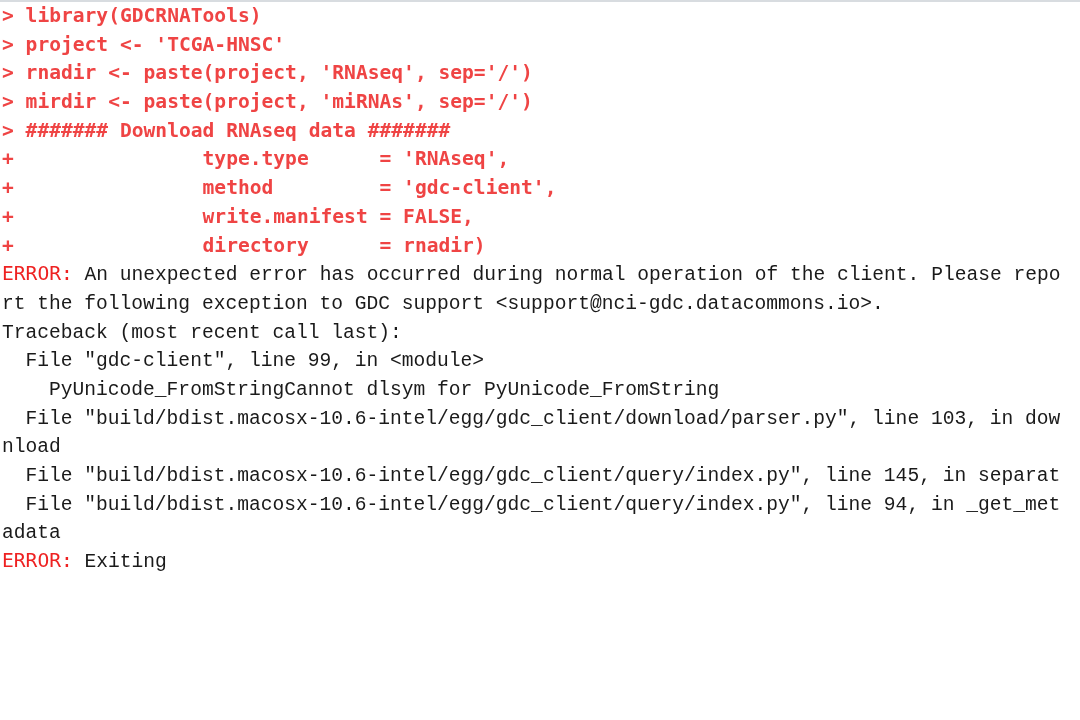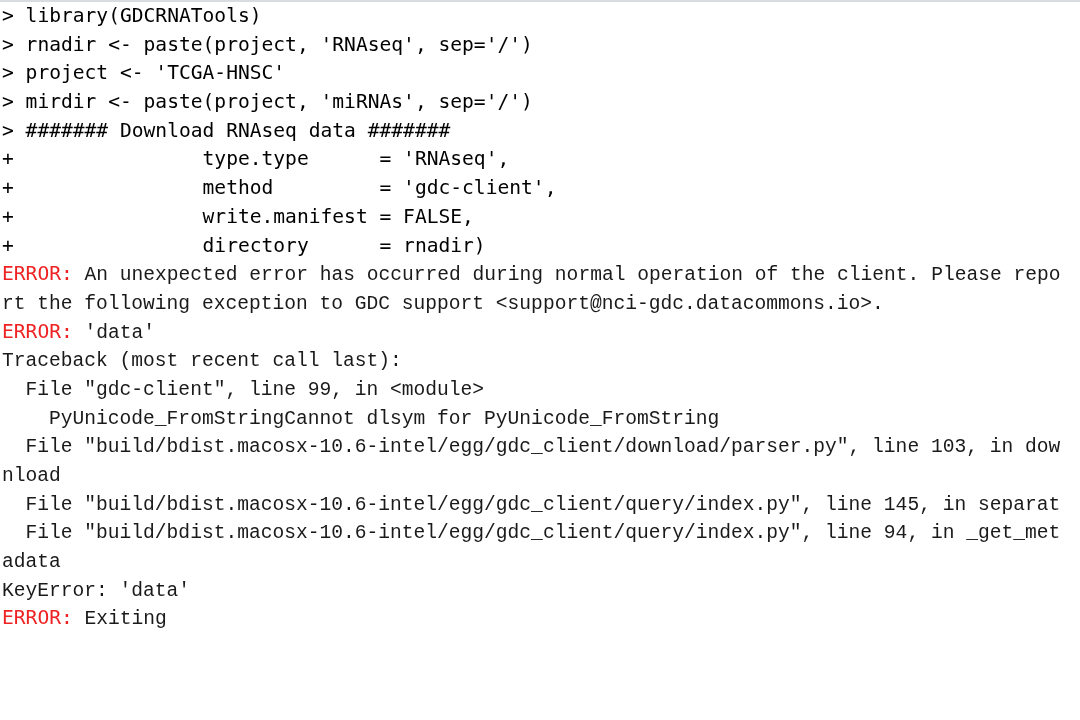--- a/index.html
+++ b/index.html
@@ -46,47 +46,45 @@
     white-space: pre;
     font-size: 19.6px;
     line-height: 28.7px;
     letter-spacing: 0px;
     font-family: "DejaVu Sans Mono", "Liberation Mono", monospace;
     height: 28.7px;
   }
 
   .seg { white-space: pre; }
 
-  .c-blue  { color: #000000; }
+  .c-blue  { color: #ef4444; font-weight: bold; }
   .c-red   { color: #ee2222; text-align: right; }
   .c-black { color: #1a1a1a; font-family: Liberation Mono, monospace; }
 </style>
 </head>
 <body>
 
 <div id="console">
   <div class="top-rule"></div>
   <div class="console-body" id="console-body">
       <div class="line"><span class="seg c-blue">&gt; library(GDCRNATools)</span></div>
+      <div class="line"><span class="seg c-blue">&gt; project &lt;- 'TCGA-HNSC'</span></div>
       <div class="line"><span class="seg c-blue">&gt; rnadir &lt;- paste(project, 'RNAseq', sep='/')</span></div>
-      <div class="line"><span class="seg c-blue">&gt; project &lt;- 'TCGA-HNSC'</span></div>
       <div class="line"><span class="seg c-blue">&gt; mirdir &lt;- paste(project, 'miRNAs', sep='/')</span></div>
       <div class="line"><span class="seg c-blue">&gt; ####### Download RNAseq data #######</span></div>
       <div class="line"><span class="seg c-blue">+                type.type      = 'RNAseq',</span></div>
       <div class="line"><span class="seg c-blue">+                method         = 'gdc-client',</span></div>
       <div class="line"><span class="seg c-blue">+                write.manifest = FALSE,</span></div>
       <div class="line"><span class="seg c-blue">+                directory      = rnadir)</span></div>
       <div class="line"><span class="seg c-red">ERROR:</span><span class="seg c-black"> An unexpected error has occurred during normal operation of the client. Please repo</span></div>
       <div class="line"><span class="seg c-black">rt the following exception to GDC support &lt;support@nci-gdc.datacommons.io&gt;.</span></div>
-      <div class="line"><span class="seg c-red">ERROR:</span><span class="seg c-black"> 'data'</span></div>
       <div class="line"><span class="seg c-black">Traceback (most recent call last):</span></div>
       <div class="line"><span class="seg c-black">  File "gdc-client", line 99, in &lt;module&gt;</span></div>
       <div class="line"><span class="seg c-black">    PyUnicode_FromStringCannot dlsym for PyUnicode_FromString</span></div>
       <div class="line"><span class="seg c-black">  File "build/bdist.macosx-10.6-intel/egg/gdc_client/download/parser.py", line 103, in dow</span></div>
       <div class="line"><span class="seg c-black">nload</span></div>
       <div class="line"><span class="seg c-black">  File "build/bdist.macosx-10.6-intel/egg/gdc_client/query/index.py", line 145, in separat</span></div>
       <div class="line"><span class="seg c-black">  File "build/bdist.macosx-10.6-intel/egg/gdc_client/query/index.py", line 94, in _get_met</span></div>
       <div class="line"><span class="seg c-black">adata</span></div>
-      <div class="line"><span class="seg c-black">KeyError: 'data'</span></div>
       <div class="line"><span class="seg c-red">ERROR:</span><span class="seg c-black"> Exiting</span></div>
       <div class="line"></div>
     </div>
 </div>
 
 </body></html>

